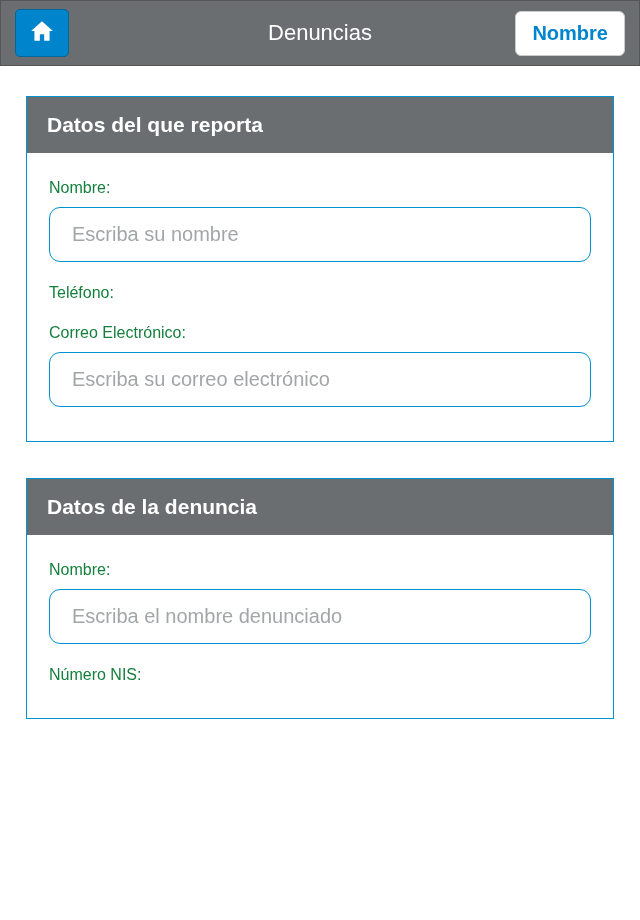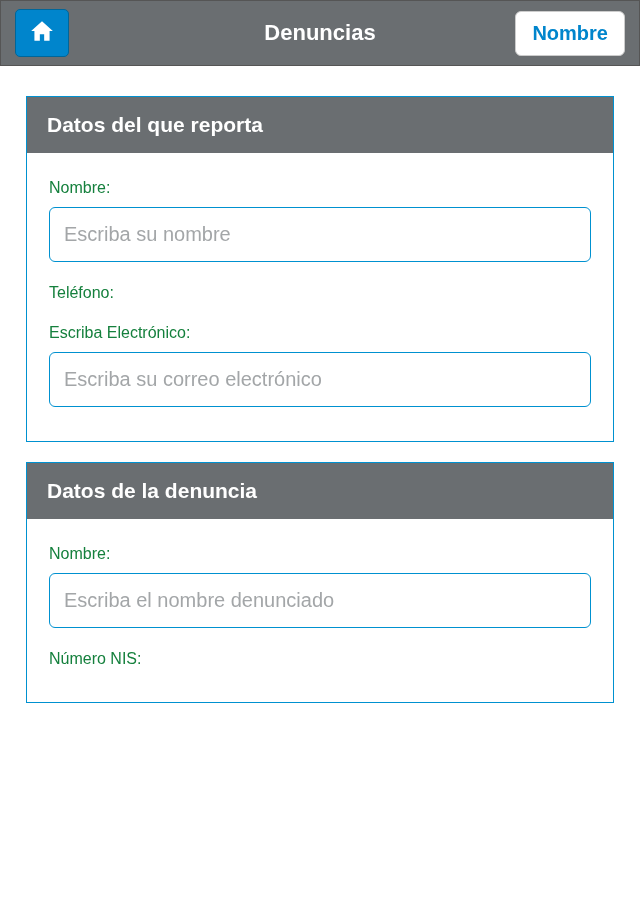--- a/index.html
+++ b/index.html
@@ -37,40 +37,40 @@
     .home-btn svg {
       width: 26px;
       height: 26px;
       fill: #ffffff;
     }
     .header-title {
       position: absolute;
       left: 50%;
       transform: translateX(-50%);
       color: #ffffff;
-      font-weight: bold;
+      font-weight: normal;
       font-size: 22px;
     }
     .back-btn {
       margin-left: auto;
       background: #ffffff;
       color: #0085cc;
       border: 1px solid #cccccc;
       border-radius: 6px;
       padding: 10px 16px;
       font-size: 20px;
       font-weight: bold;
       cursor: pointer;
     }
     .content {
       padding: 30px 26px 0 26px;
     }
     .card {
       border: 1px solid #0091d0;
-      margin-bottom: 20px;
+      margin-bottom: 36px;
       background: #ffffff;
     }
     .card-header {
       background: #6a6e71;
       color: #ffffff;
       font-weight: bold;
       font-size: 21px;
       padding: 16px 20px;
     }
     .card-body {
@@ -81,22 +81,22 @@
     }
     .form-label {
       display: block;
       font-size: 16px;
       color: #15803d;
       margin-bottom: 10px;
     }
     .form-input {
       width: 100%;
       border: 1px solid #0091d0;
-      border-radius: 6px;
-      padding: 15px 14px;
+      border-radius: 11px;
+      padding: 15px 22px;
       font-size: 20px;
       color: #7f1d1d;
       outline: none;
       background: #ffffff;
     }
     .form-input::placeholder {
       color: #a3a6a8;
     }
   </style>
 </head>
@@ -123,21 +123,21 @@
       <div class="form-group">
         <label class="form-label">Nombre:</label>
         <input class="form-input" type="text" placeholder="Escriba su nombre" style="">
       </div>
 
       <div class="form-group">
         <label class="form-label">Teléfono:</label>
       </div>
 
       <div class="form-group">
-        <label class="form-label">Escriba Electrónico:</label>
+        <label class="form-label">Correo Electrónico:</label>
         <input class="form-input" type="text" placeholder="Escriba su correo electrónico" style="">
       </div>
 
     </div>
   </div>
 
   <div class="card">
     <div class="card-header">Datos de la denuncia</div>
     <div class="card-body">
 

